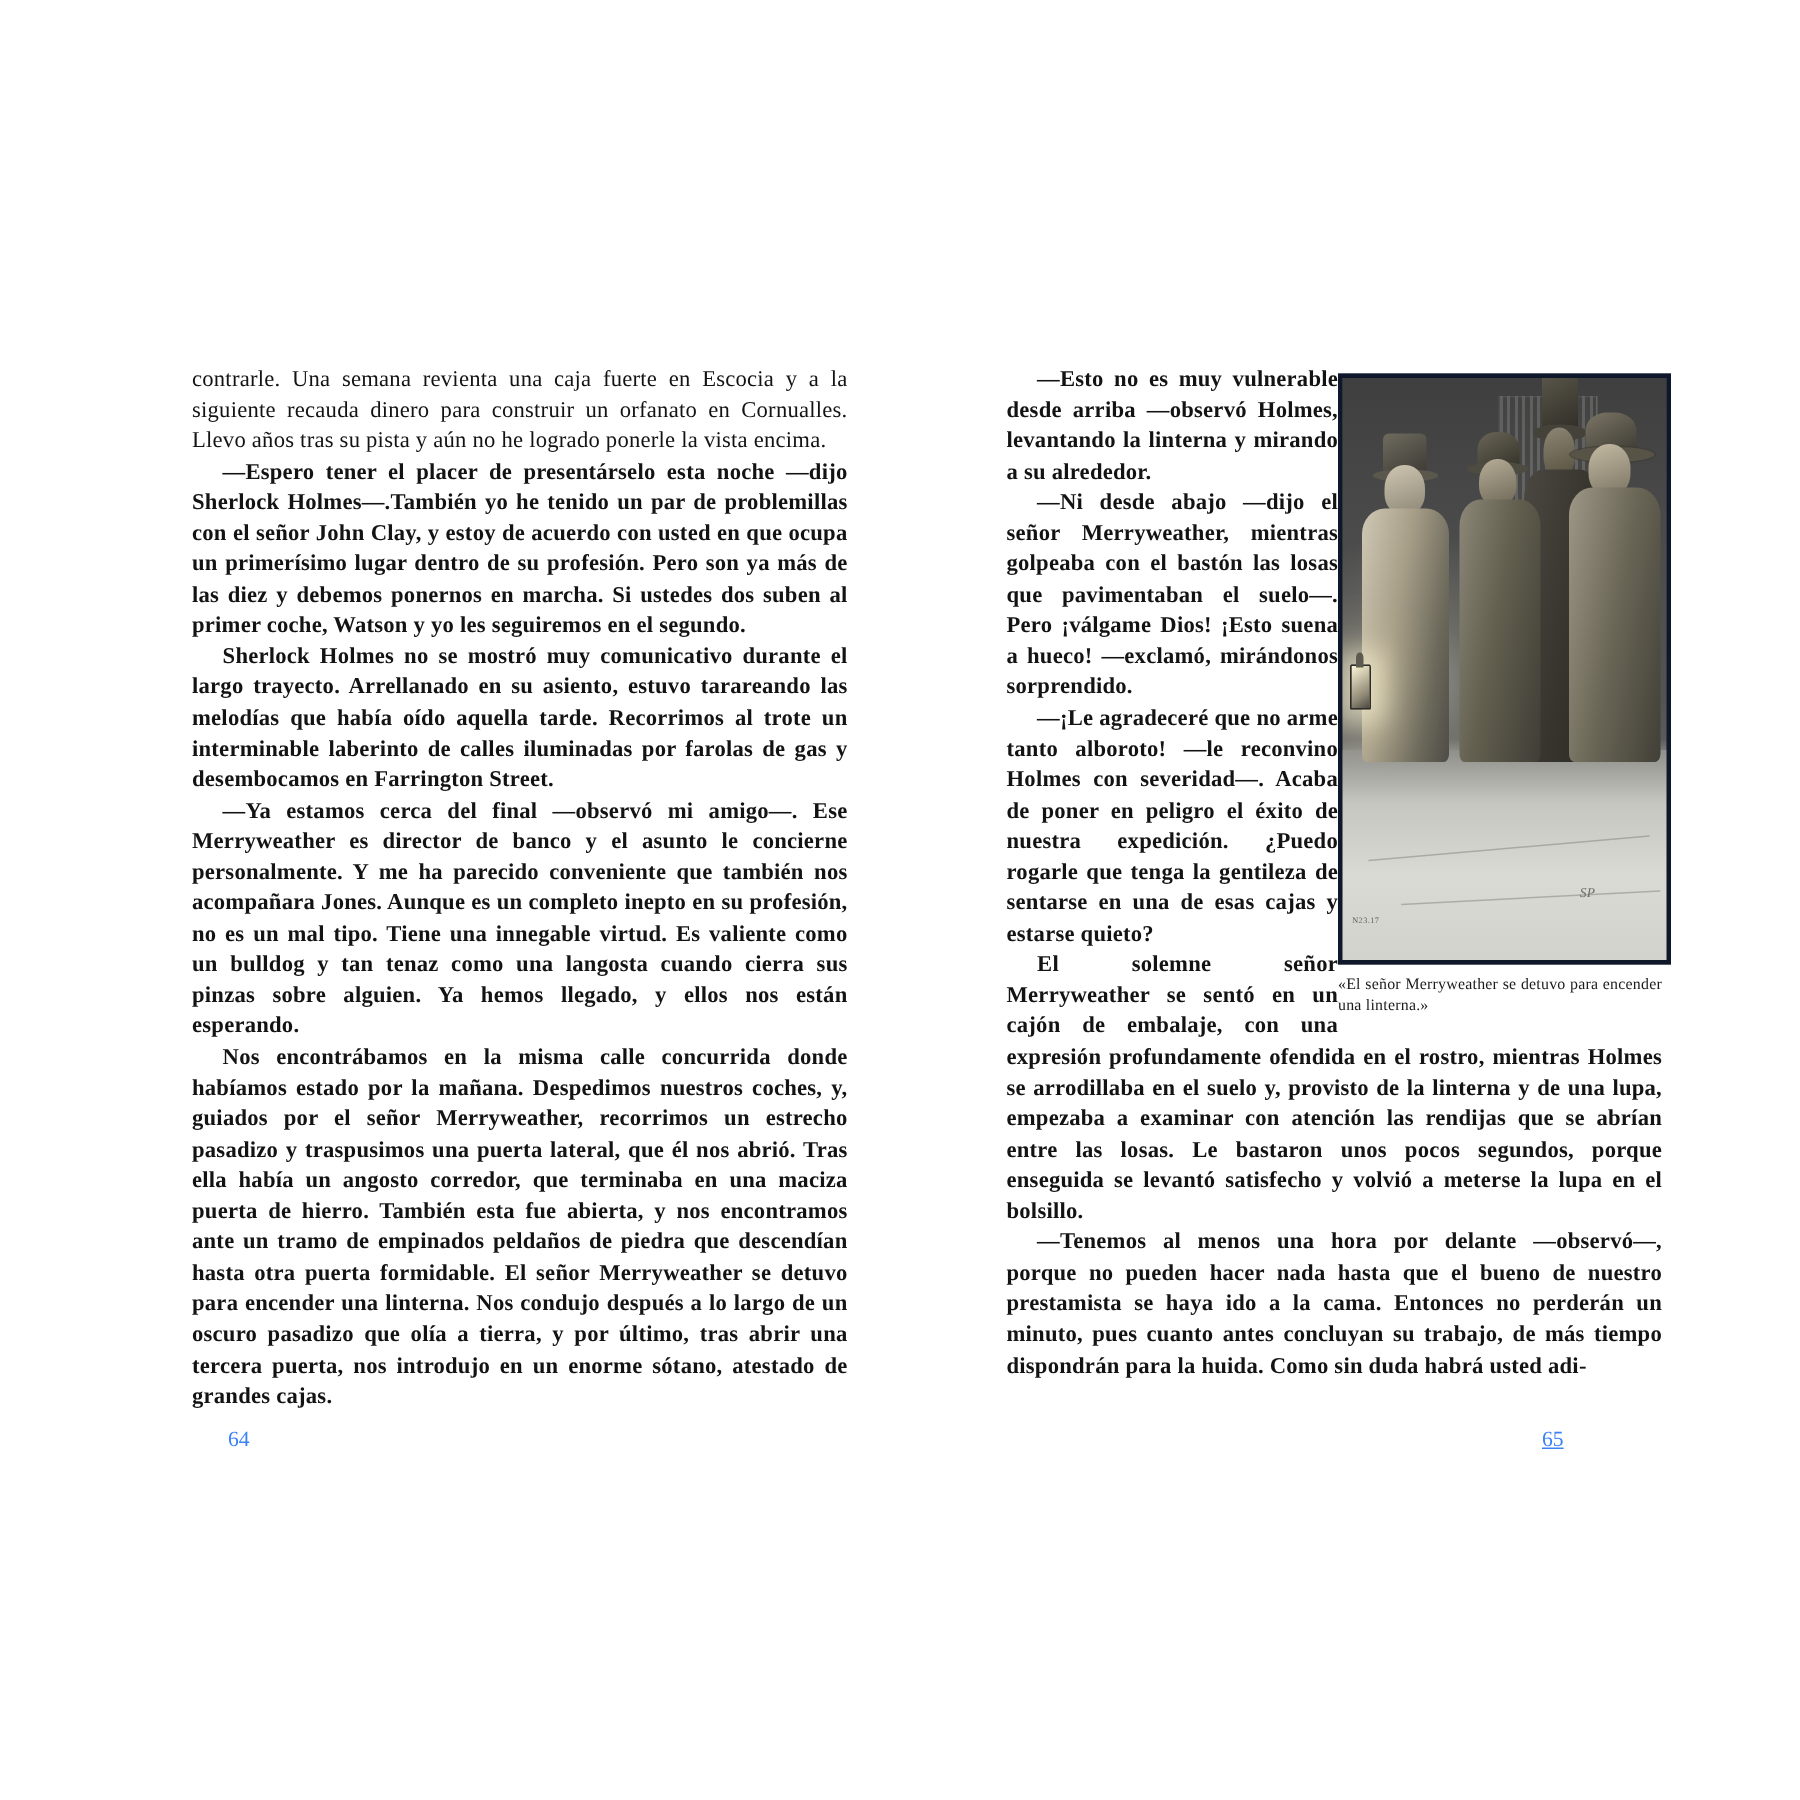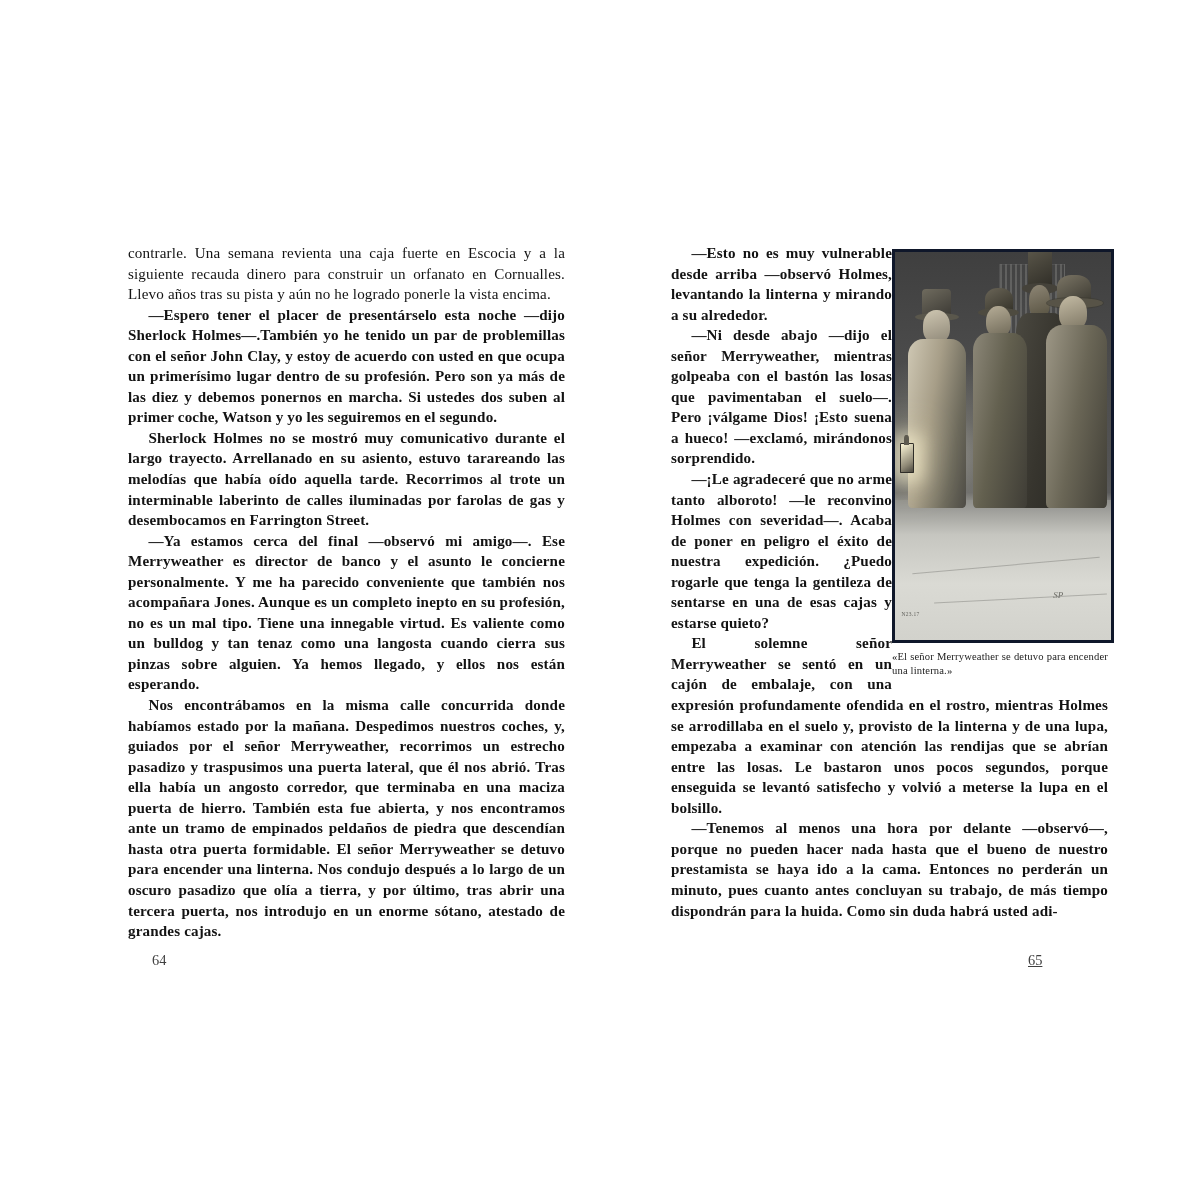--- a/index.html
+++ b/index.html
@@ -173,21 +173,21 @@
     font-size: 5.5px;
     color: rgba(70,70,65,.8);
     letter-spacing: .3px;
   }
 
   
   .folio {
     position: absolute;
     top: 952px;
     font-size: 14.4px;
-    color: #404040;
+    color: #3b82f6;
     font-feature-settings: "onum" 1;
   }
   .folio-left  { left: 137px; }
   .folio-right { left: 1013px; text-decoration: underline; }
 </style>
 </head>
 <body>
 
 <div class="spread">
 

